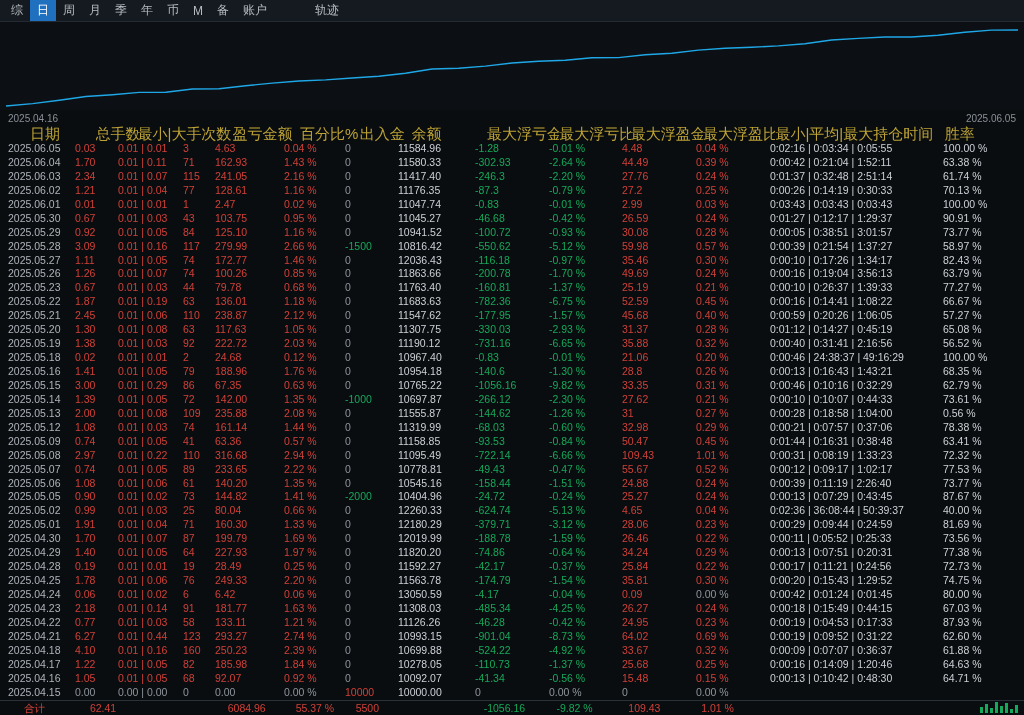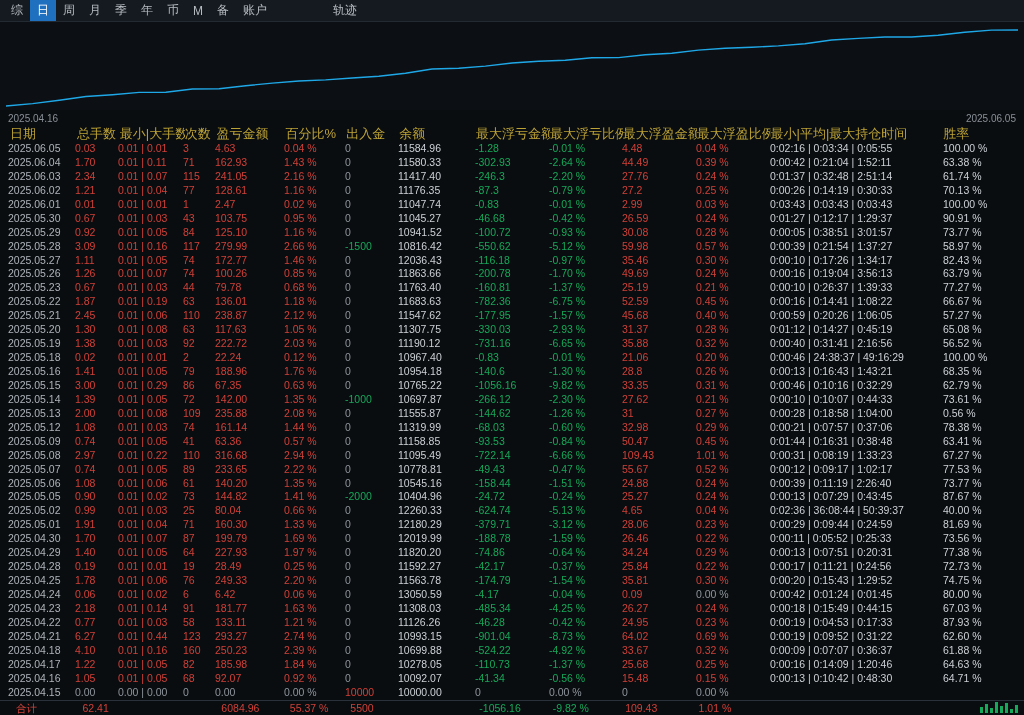--- a/index.html
+++ b/index.html
@@ -5,35 +5,35 @@
   * { margin:0; padding:0; box-sizing:border-box; }
   html,body { width:1024px; height:715px; overflow:hidden; background:#0a0d10;
               font-family:"Liberation Sans","DejaVu Sans",sans-serif; }
 
   
   .menubar { height:22px; background:#151a20; border-bottom:1px solid #232a32;
              display:flex; align-items:center; padding-left:4px;
              font-size:12px; color:#b6bcc2; }
   .menu-item { padding:2px 7px; cursor:default; }
   .menu-item.active { background:#2070c0; color:#fff; }
-  .menu-item.detached { margin-left:52px; }
+  .menu-item.detached { margin-left:34px; }
 
   
   .chart-panel { height:88px; background:#0c0f13; position:relative; }
   .chart-panel svg { display:block; width:1024px; height:88px; }
   .axis-row { height:16px; display:flex; justify-content:space-between; align-items:center;
               padding:0 8px; font-size:10px; color:#8a9098; }
 
   
-  .header-row { height:16px; display:flex; align-items:center; padding-left:10px;
-                font-size:13px; white-space:nowrap; }
+  .header-row { height:16px; display:flex; align-items:center; padding-left:4px;
+                font-size:15px; white-space:nowrap;margin-left:26px; }
   .tbody { height:558px; display:flex; flex-direction:column; }
   .row { display:flex; height:13.95px; line-height:13.95px; font-size:10.5px;
          padding-left:8px; white-space:nowrap; }
-  .total-row { height:15px; line-height:14px; display:flex; padding-left:16px;
+  .total-row { height:15px; line-height:14px; display:flex; padding-left:24px;
                font-size:10.5px; border-top:1px solid #2a313a; position:relative;
                white-space:nowrap; }
   .cell { overflow:hidden; }
   .col0{width:67px}.col1{width:43px}.col2{width:65px}.col3{width:32px}
   .col4{width:69px}.col5{width:61px}.col6{width:53px}.col7{width:77px}
   .col8{width:74px}.col9{width:73px}.col10{width:74px}.col11{width:74px}
   .col12{width:173px}.col13{width:81px}
 
   
   .t-gold  { color:#bda335; }
@@ -331,21 +331,21 @@
       <span class="cell col10 t-red">35.88</span>
       <span class="cell col11 t-red">0.32 %</span>
       <span class="cell col12 t-white">0:00:40 | 0:31:41 | 2:16:56</span>
       <span class="cell col13 t-white">56.52 %</span>
     </div>
     <div class="row">
       <span class="cell col0 t-date">2025.05.18</span>
       <span class="cell col1 t-red">0.02</span>
       <span class="cell col2 t-red">0.01 | 0.01</span>
       <span class="cell col3 t-red">2</span>
-      <span class="cell col4 t-red">22.24</span>
+      <span class="cell col4 t-red">24.68</span>
       <span class="cell col5 t-red">0.12 %</span>
       <span class="cell col6 t-dim">0</span>
       <span class="cell col7 t-white">10967.40</span>
       <span class="cell col8 t-green">-0.83</span>
       <span class="cell col9 t-green">-0.01 %</span>
       <span class="cell col10 t-red">21.06</span>
       <span class="cell col11 t-red">0.20 %</span>
       <span class="cell col12 t-white">0:00:46 | 24:38:37 | 49:16:29</span>
       <span class="cell col13 t-white">100.00 %</span>
     </div>
@@ -452,21 +452,21 @@
       <span class="cell col3 t-red">110</span>
       <span class="cell col4 t-red">316.68</span>
       <span class="cell col5 t-red">2.94 %</span>
       <span class="cell col6 t-dim">0</span>
       <span class="cell col7 t-white">11095.49</span>
       <span class="cell col8 t-green">-722.14</span>
       <span class="cell col9 t-green">-6.66 %</span>
       <span class="cell col10 t-red">109.43</span>
       <span class="cell col11 t-red">1.01 %</span>
       <span class="cell col12 t-white">0:00:31 | 0:08:19 | 1:33:23</span>
-      <span class="cell col13 t-white">67.27 %</span>
+      <span class="cell col13 t-white">72.32 %</span>
     </div>
     <div class="row">
       <span class="cell col0 t-date">2025.05.07</span>
       <span class="cell col1 t-red">0.74</span>
       <span class="cell col2 t-red">0.01 | 0.05</span>
       <span class="cell col3 t-red">89</span>
       <span class="cell col4 t-red">233.65</span>
       <span class="cell col5 t-red">2.22 %</span>
       <span class="cell col6 t-dim">0</span>
       <span class="cell col7 t-white">10778.81</span>

